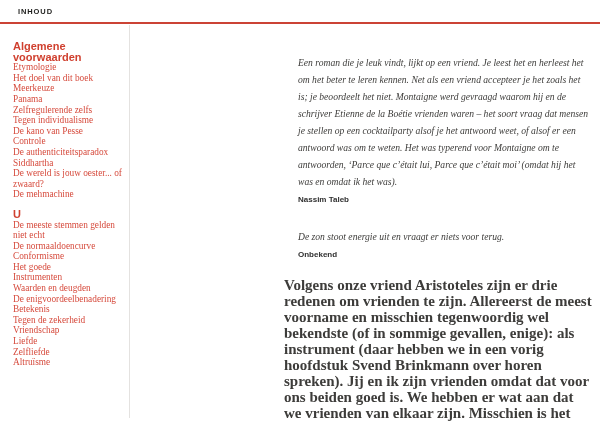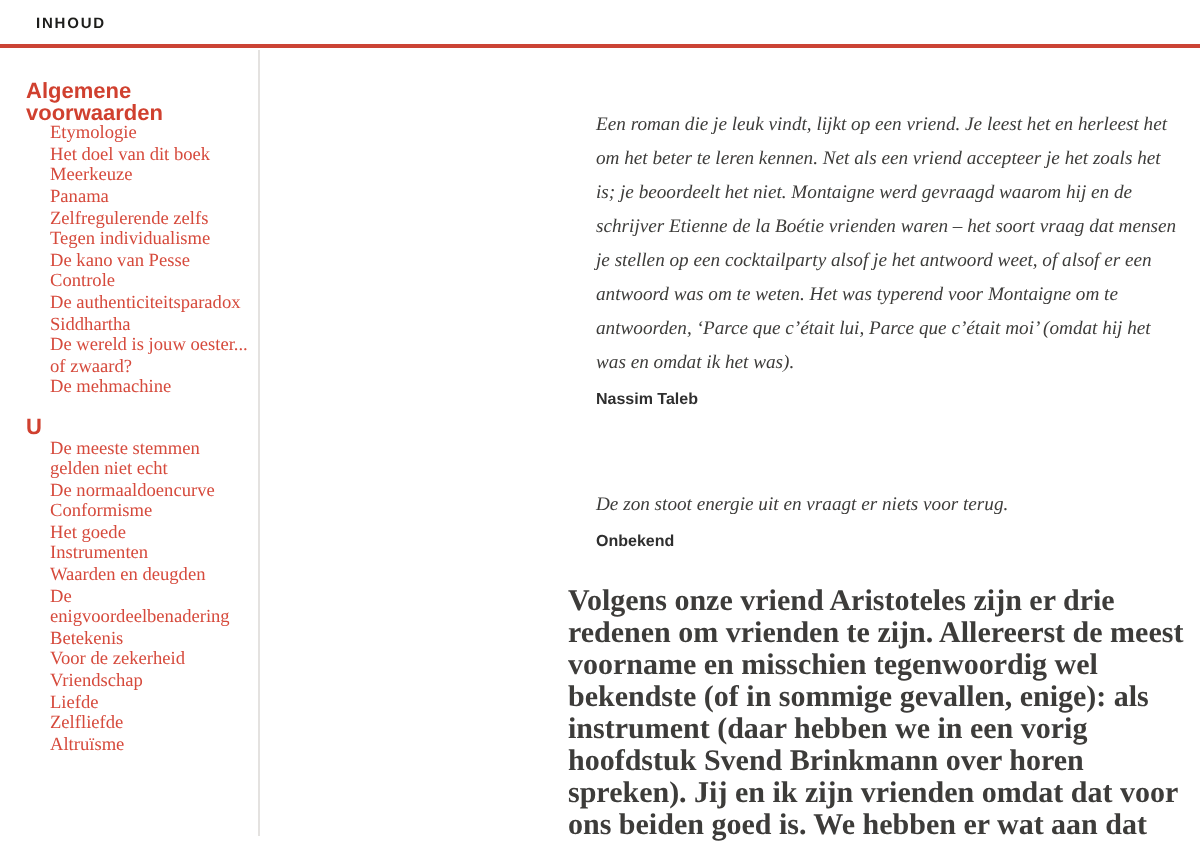--- a/index.html
+++ b/index.html
@@ -26,29 +26,29 @@
   .sidebar {
     position: absolute; left: 13px; top: 41px; width: 113px;
   }
   .toc-heading {
     font-family: "Liberation Sans", sans-serif;
     font-weight: bold; font-size: 11px; line-height: 10.6px;
     color: #d0402f;
   }
   .toc-item {
     display: block; font-size: 9.3px; line-height: 10.6px;
-    color: #d64a3c; text-decoration: none; cursor: pointer; margin-left: 12px;
+    color: #d64a3c; text-decoration: none; cursor: pointer;
   }
   .toc-section + .toc-section { margin-top: 9px; }
   .content {
     position: absolute; left: 284px; top: 54px; width: 308px;
     color: #3d3c3a;
   }
   .quote-block { margin: 0; padding-left: 14px; }
-  .quote-block + .quote-block { margin-top: 40px; }
+  .quote-block + .quote-block { margin-top: 24px; }
   .quote-text { font-style: italic; font-size: 9.6px; line-height: 17px; }
   .quote-attribution {
     font-family: "Liberation Sans", sans-serif;
     font-weight: bold; font-size: 8px; color: #2f2f2f; margin-top: 5px;
   }
   .body-text { margin: 18px 0 0; font-size: 15px; line-height: 16px; font-weight: bold; }
 </style>
 </head>
 <body>
 
@@ -75,21 +75,21 @@
     <div class="toc-section">
       <div class="toc-heading">U</div>
       <a class="toc-item">De meeste stemmen gelden niet echt</a>
       <a class="toc-item">De normaaldoencurve</a>
       <a class="toc-item">Conformisme</a>
       <a class="toc-item">Het goede</a>
       <a class="toc-item">Instrumenten</a>
       <a class="toc-item">Waarden en deugden</a>
       <a class="toc-item">De enigvoordeelbenadering</a>
       <a class="toc-item">Betekenis</a>
-      <a class="toc-item">Voor de zekerheid</a>
+      <a class="toc-item">Tegen de zekerheid</a>
       <a class="toc-item">Vriendschap</a>
       <a class="toc-item">Liefde</a>
       <a class="toc-item">Zelfliefde</a>
       <a class="toc-item">Altruïsme</a>
     </div>
   </nav>
 
 <main class="content">
   <div id="quotes">
       <figure class="quote-block">

